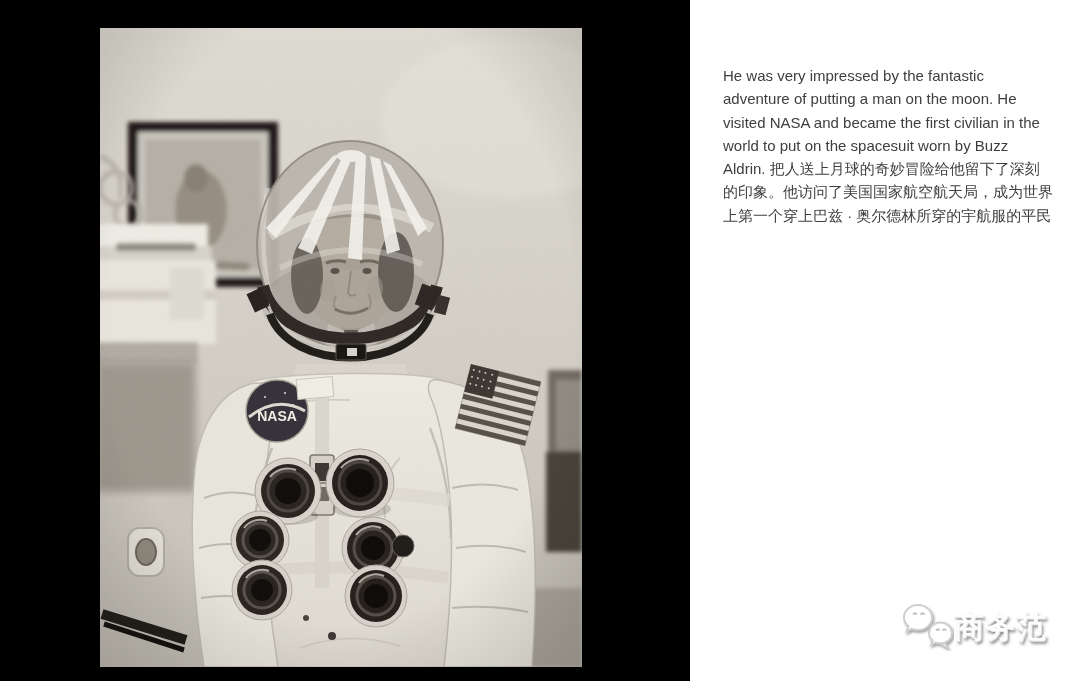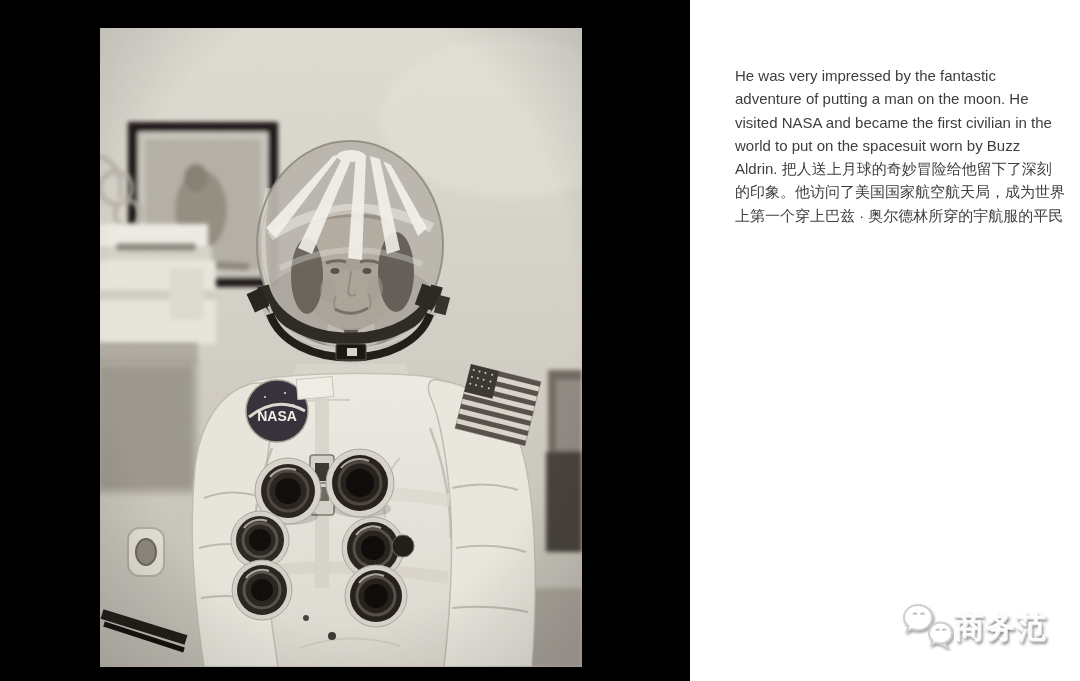--- a/index.html
+++ b/index.html
@@ -3,21 +3,21 @@
 <meta charset="utf-8">
 <style>
   html,body{margin:0;padding:0;background:#ffffff;}
   .stage{position:relative;width:1080px;height:681px;overflow:hidden;background:#ffffff;
          font-family:"Liberation Sans","DejaVu Sans",sans-serif;}
   .photo-panel{position:absolute;left:0;top:0;width:690px;height:681px;background:#000000;}
   .photo{position:absolute;left:100px;top:28px;width:482px;height:639px;display:block;}
   .article{position:absolute;left:690px;top:0;width:390px;height:681px;background:#ffffff;
            box-sizing:border-box;padding:24px 0 0 33px;}
   .year{margin:0;font-size:42px;line-height:1.05;font-weight:bold;color:#141414;letter-spacing:0;}
-  .body-text{margin:40px 0 0 12px;width:330px;font-size:15px;line-height:23.3px;color:#3e3e3e;}
+  .body-text{margin:40px 0 0 0;width:330px;font-size:15px;line-height:23.3px;color:#3e3e3e;}
   .watermark{position:absolute;right:33px;bottom:30px;display:flex;align-items:center;justify-content:flex-end;}
   .wm-icon{display:block;}
   .wm-text{font-size:30px;font-weight:bold;color:#fdfdfd;letter-spacing:1px;
            text-shadow:1px 1px 0 #e2e2e2, 2px 3px 3px rgba(90,90,90,0.75);}
 </style>
 </head>
 <body>
 
 <div class="stage">
 

